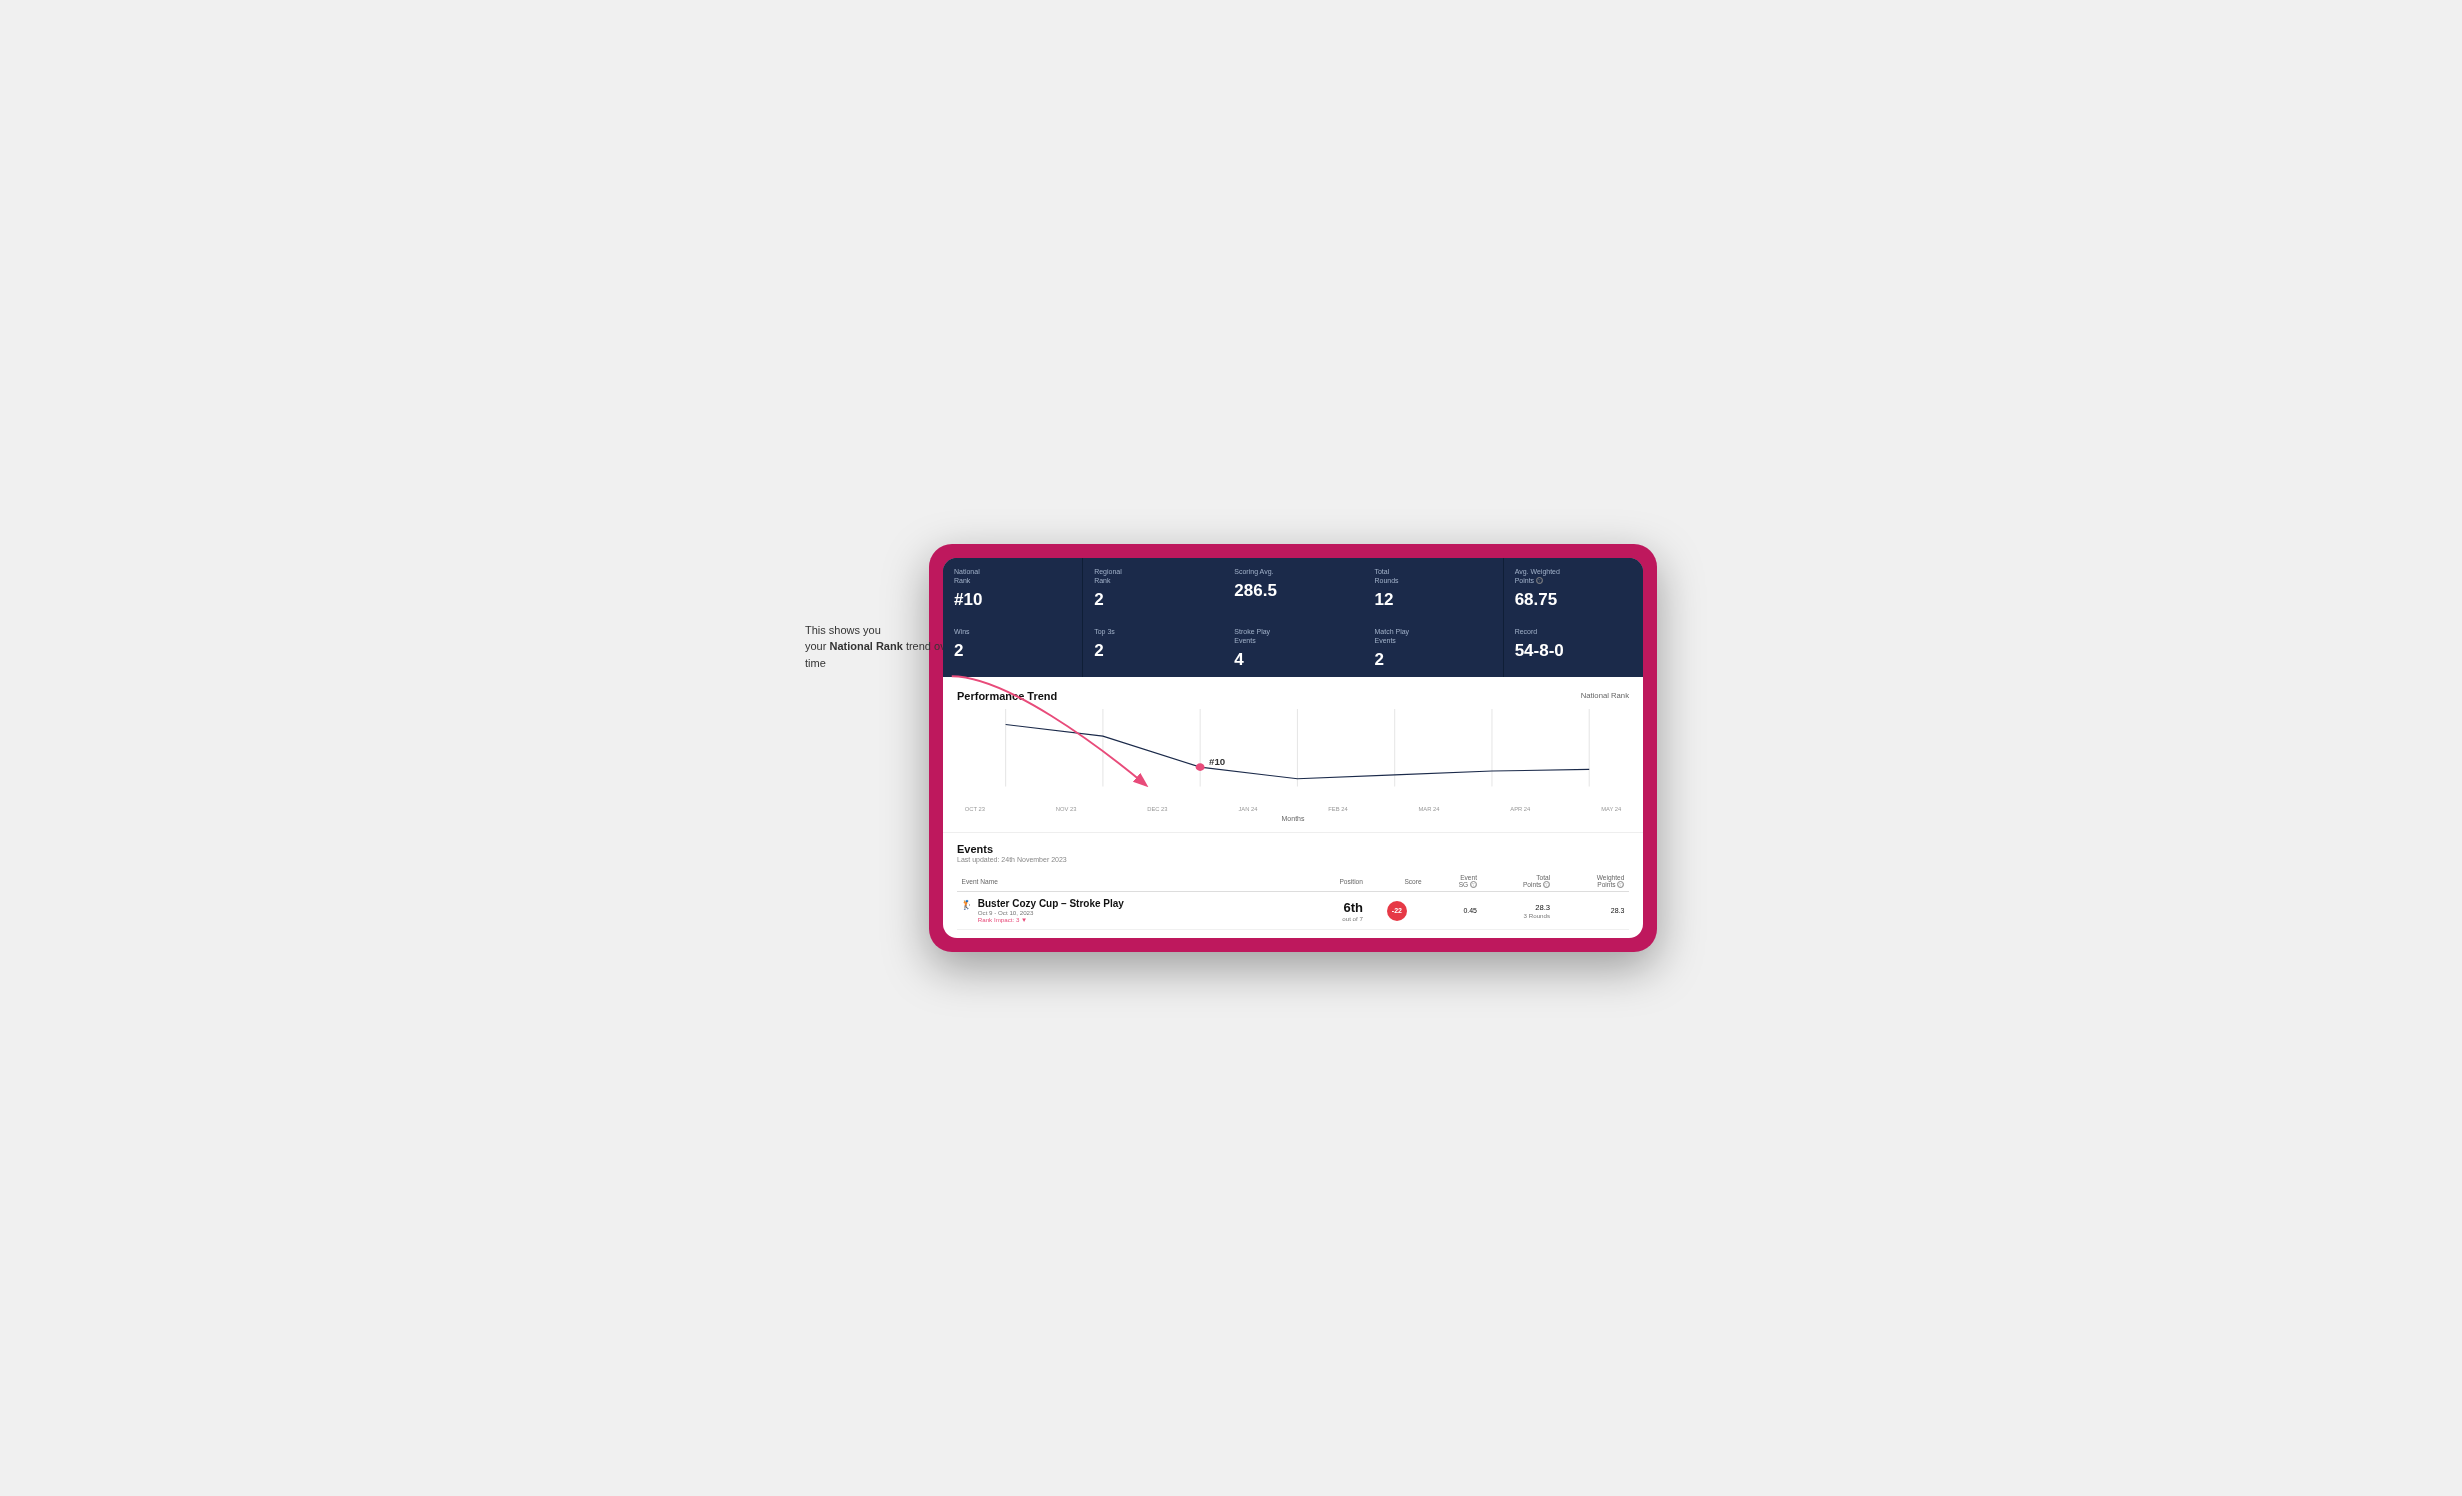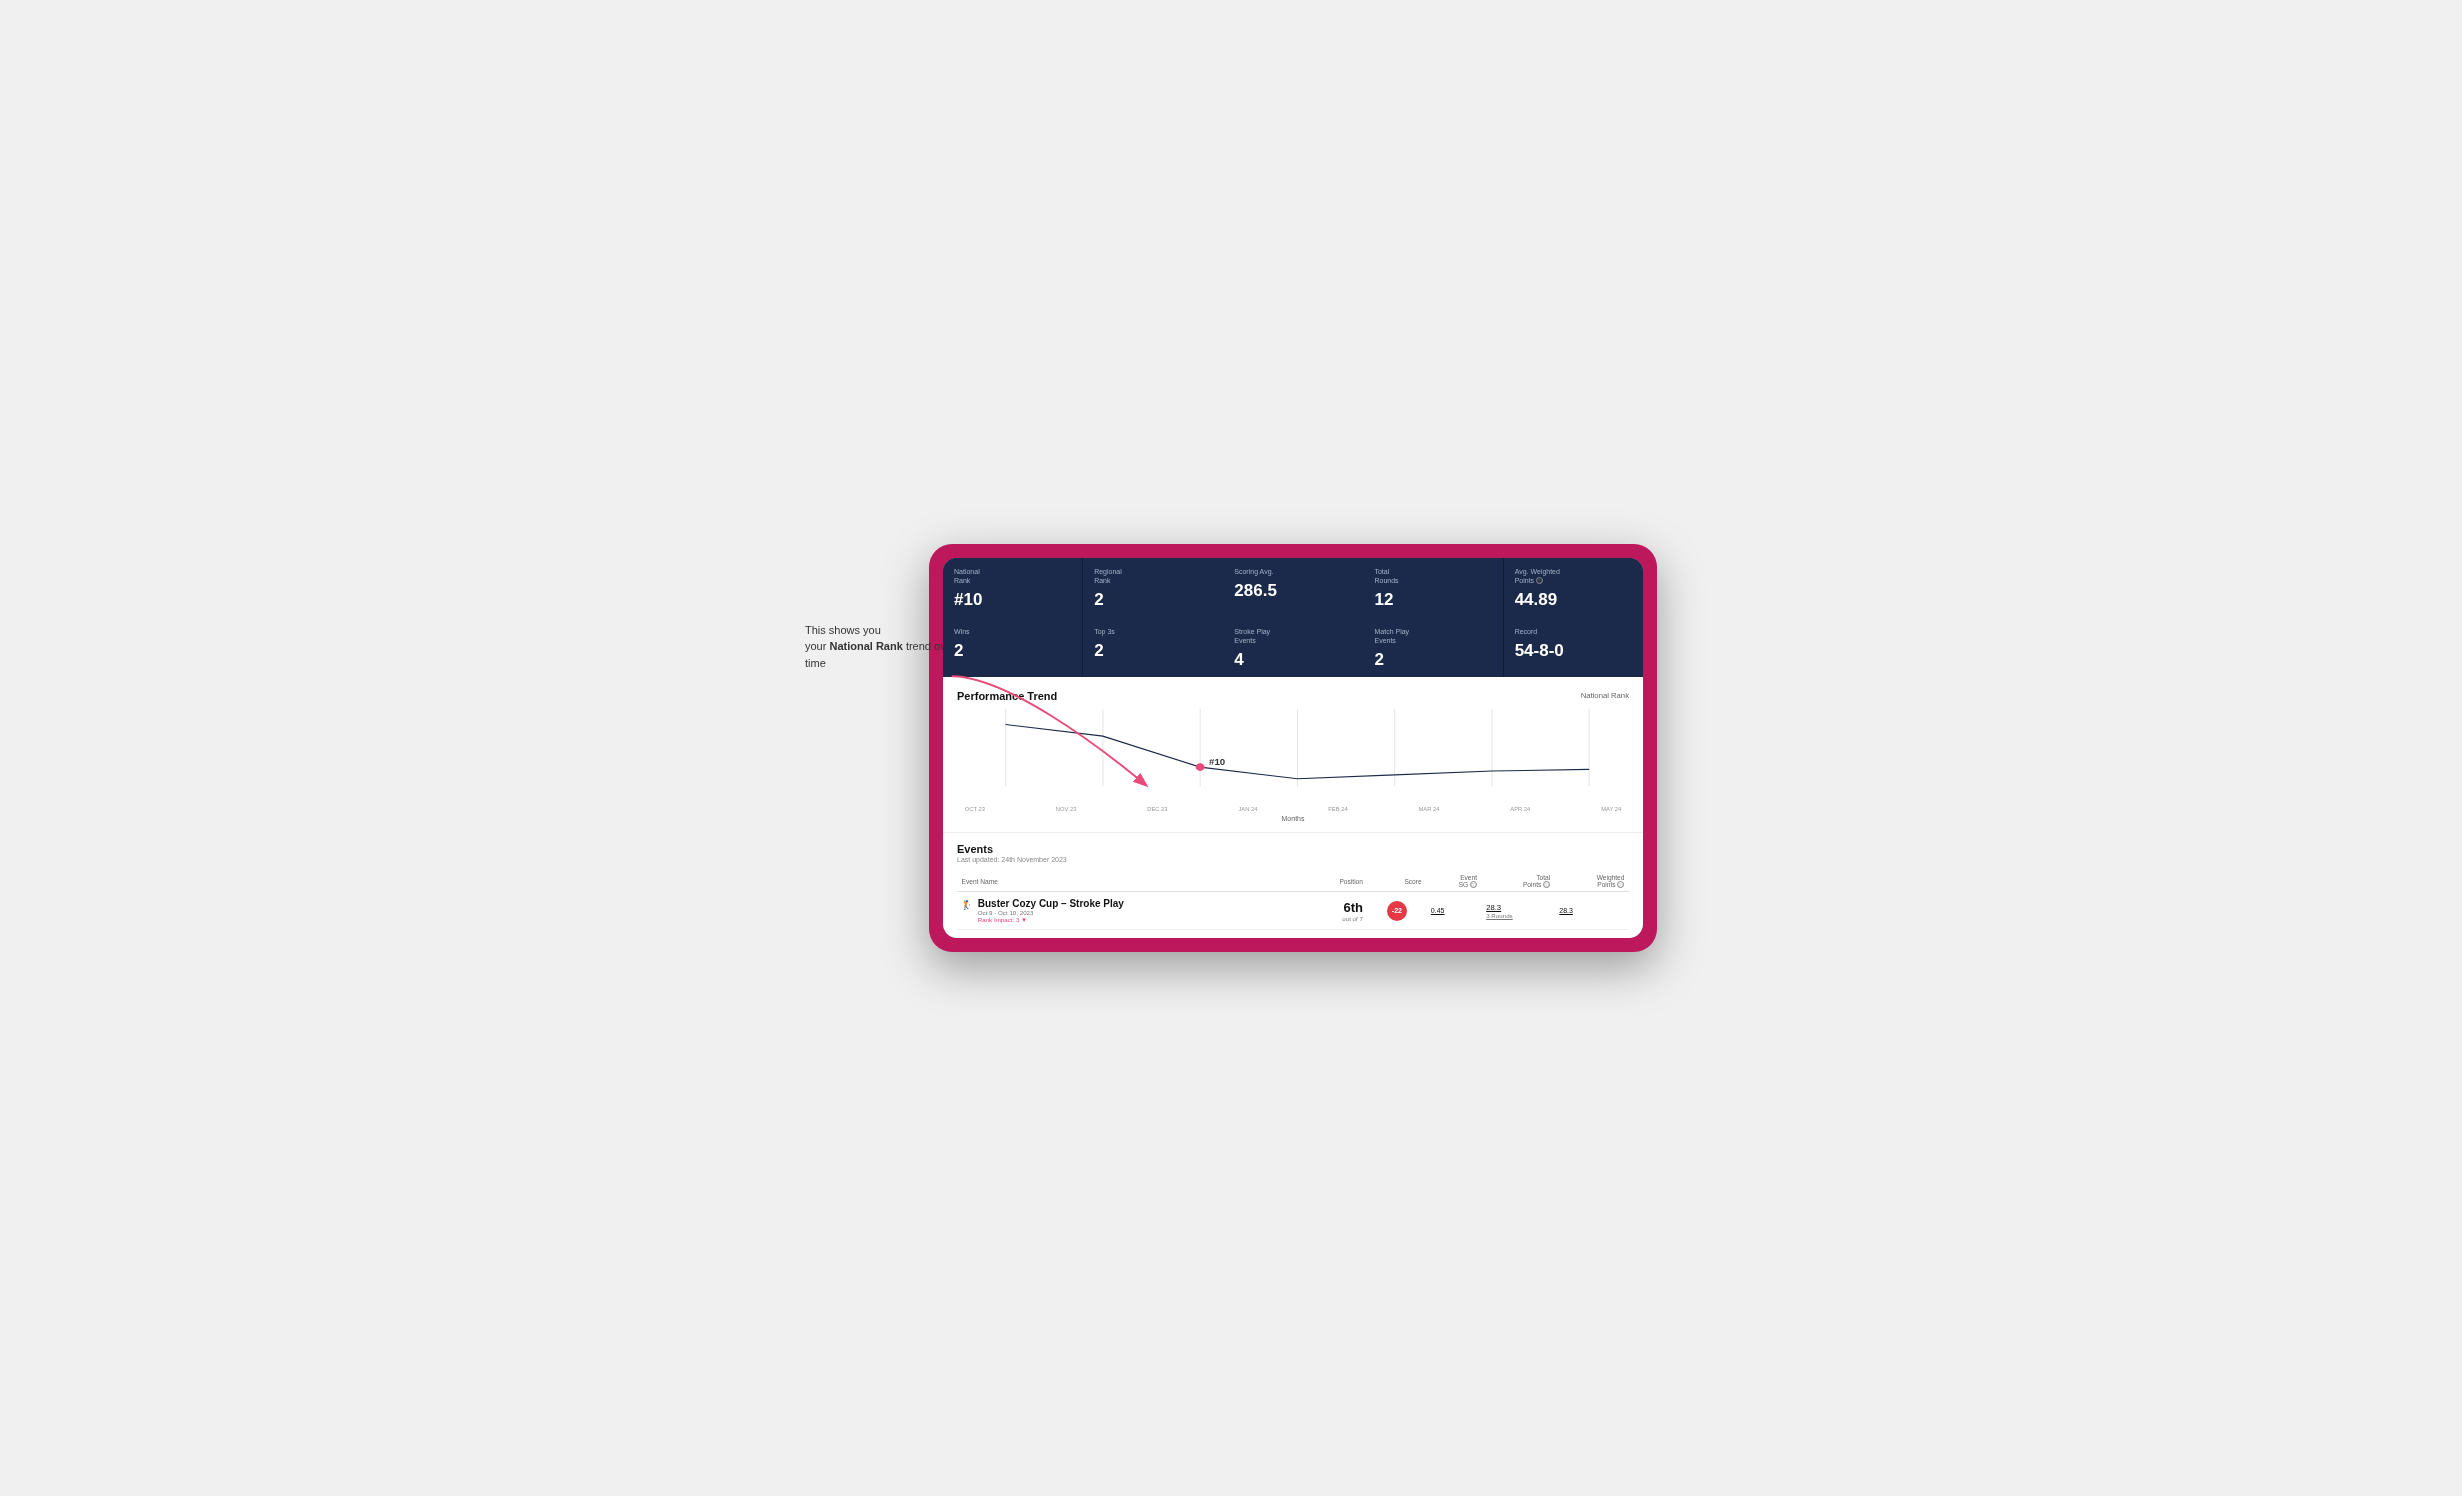--- a/index.html
+++ b/index.html
@@ -232,24 +232,23 @@
       height: 20px;
       display: flex;
       align-items: center;
       justify-content: center;
       font-size: 7px;
       font-weight: 700;
       margin: 0 auto;
     }
 
     .td-right {
-      text-align: left;
+      text-align: right;
       font-size: 7.7px;
       color: #111;
-      text-decoration: underline;
     }
 
     .td-right-sub {
       font-size: 6.2px;
       color: #777;
     }
 
     .info-circle {
       display: inline-block;
       width: 7px;
@@ -296,21 +295,21 @@
         <div class="stat-cell">
           <div class="stat-label">Scoring Avg.</div>
           <div class="stat-value">286.5</div>
         </div>
         <div class="stat-cell">
           <div class="stat-label">Total<br>Rounds</div>
           <div class="stat-value">12</div>
         </div>
         <div class="stat-cell">
           <div class="stat-label">Avg. Weighted<br>Points <span class="info-circle">ⓘ</span></div>
-          <div class="stat-value">44.89</div>
+          <div class="stat-value">68.75</div>
         </div>
       </div>
 
       <div class="stats-grid" style="grid-template-columns: repeat(5,1fr);">
         <div class="stat-cell">
           <div class="stat-label">Wins</div>
           <div class="stat-value">2</div>
         </div>
         <div class="stat-cell">
           <div class="stat-label">Top 3s</div>

